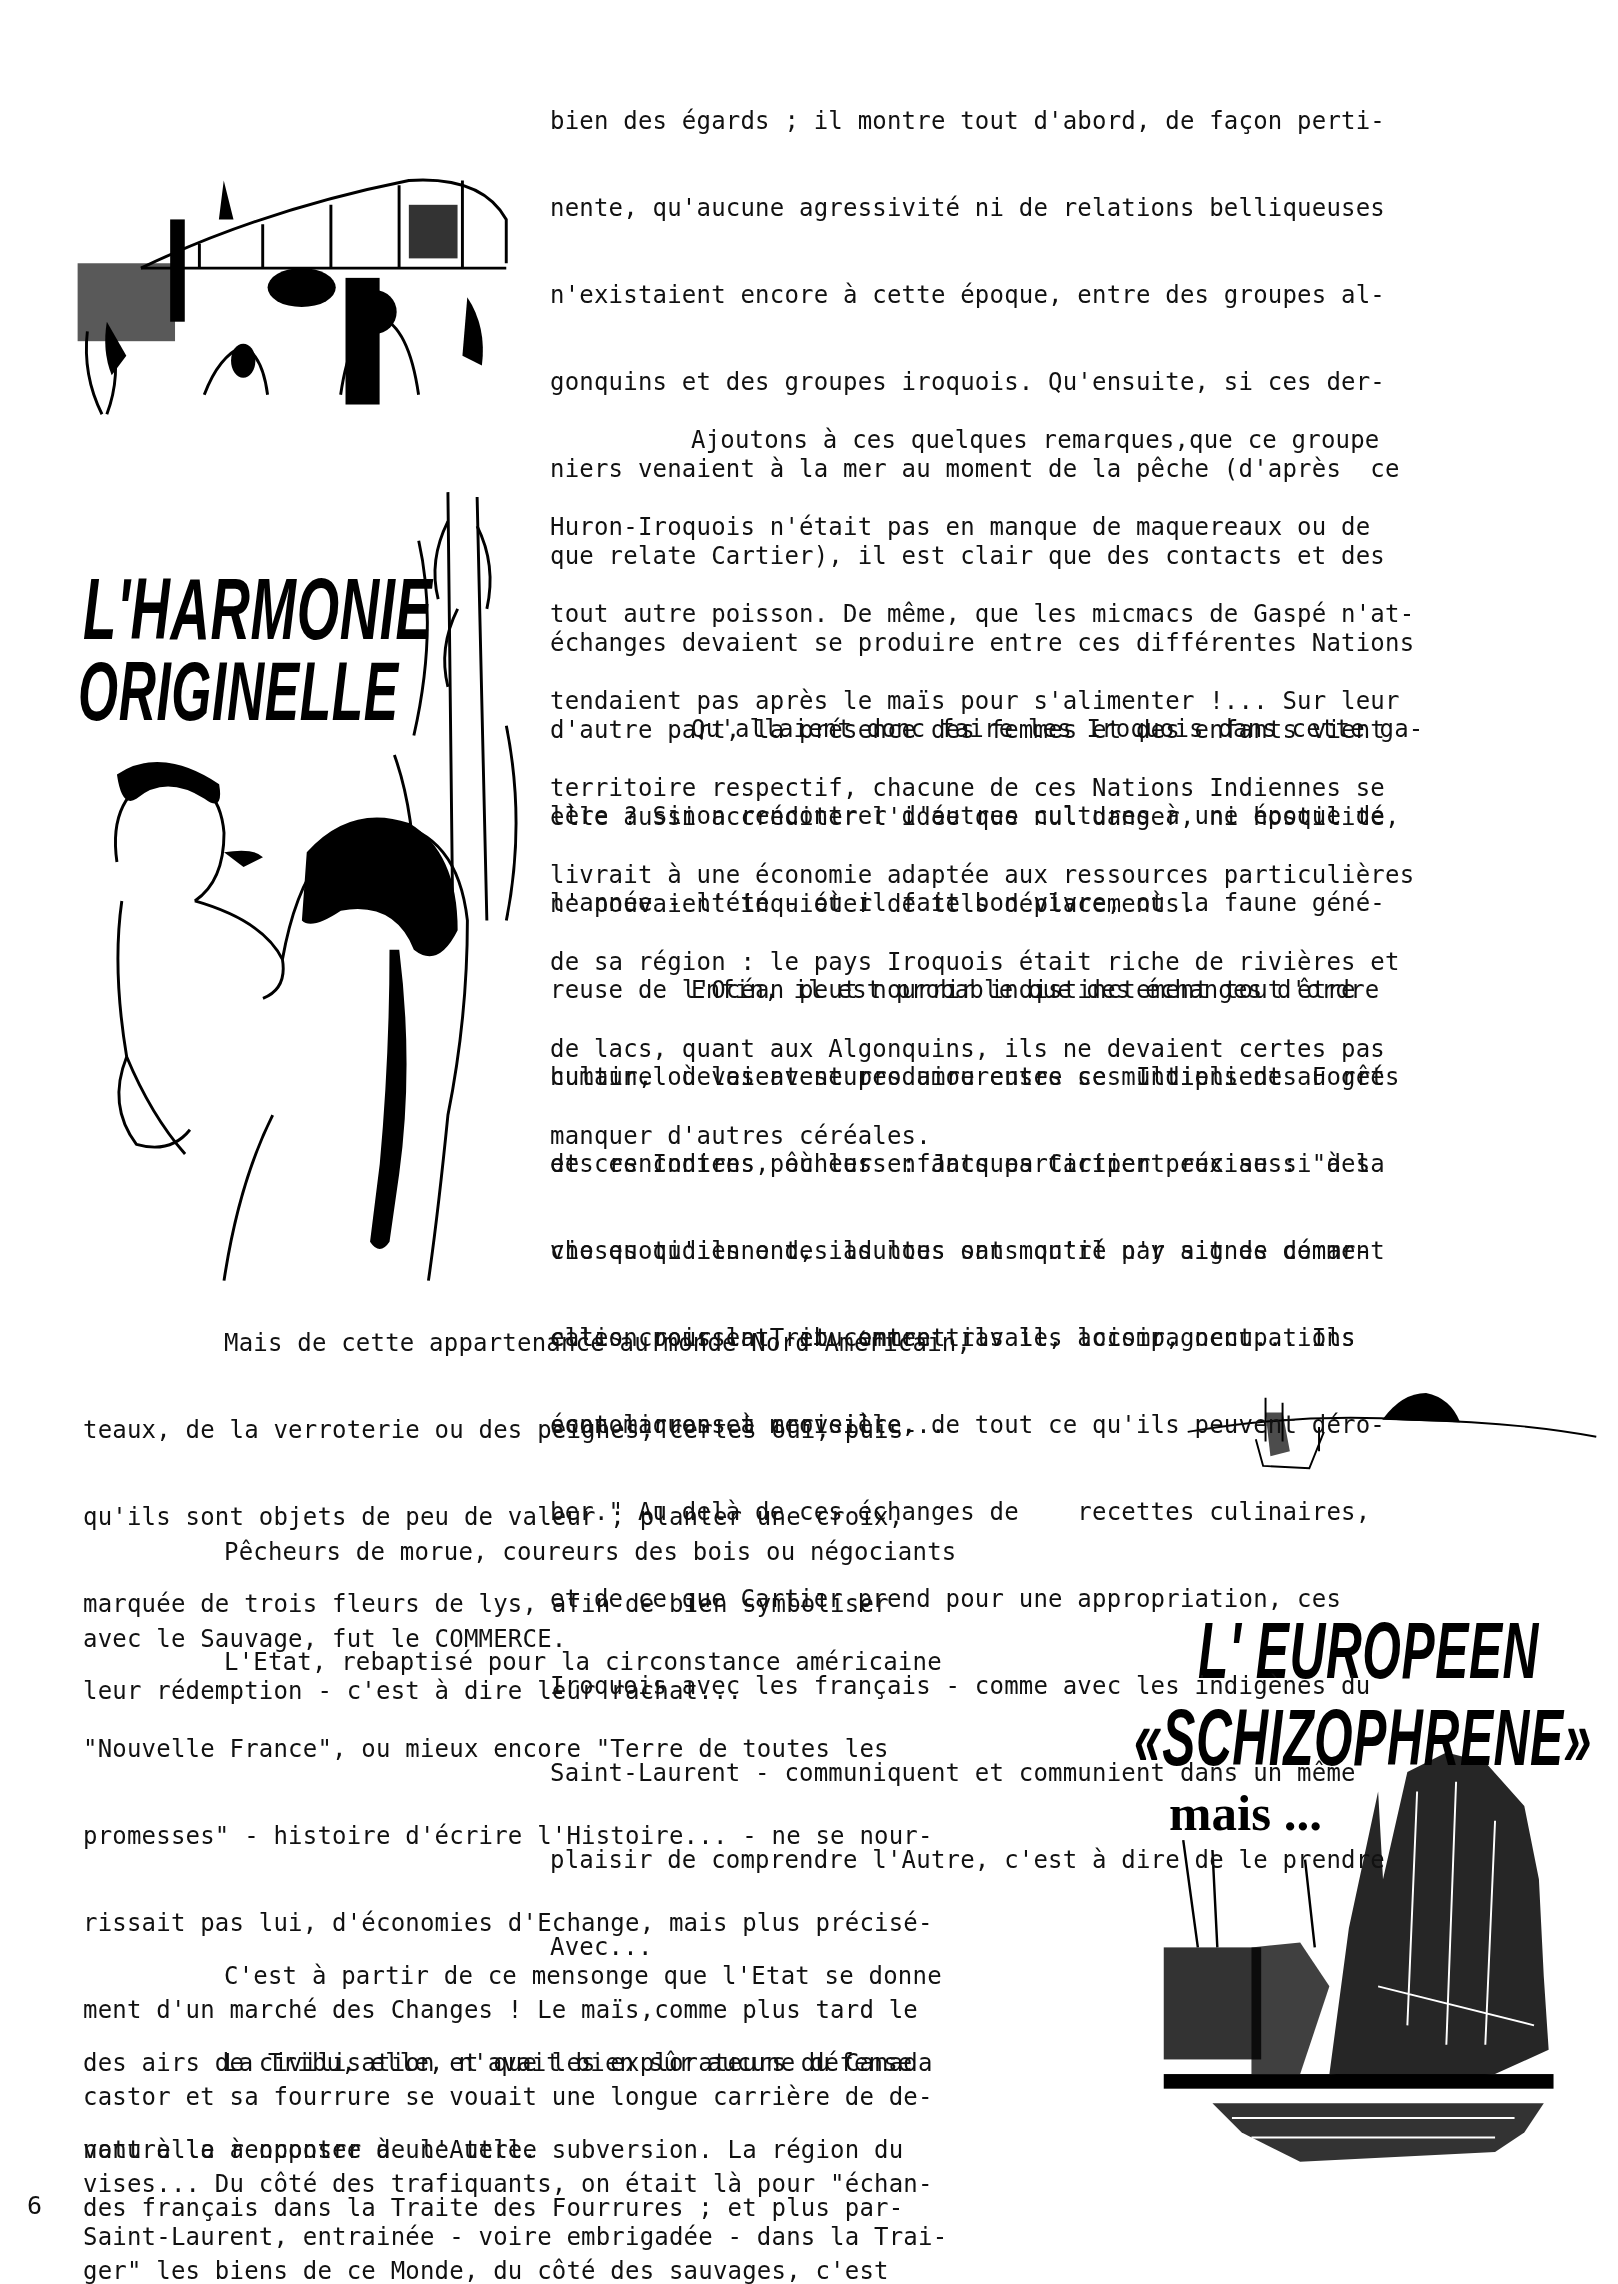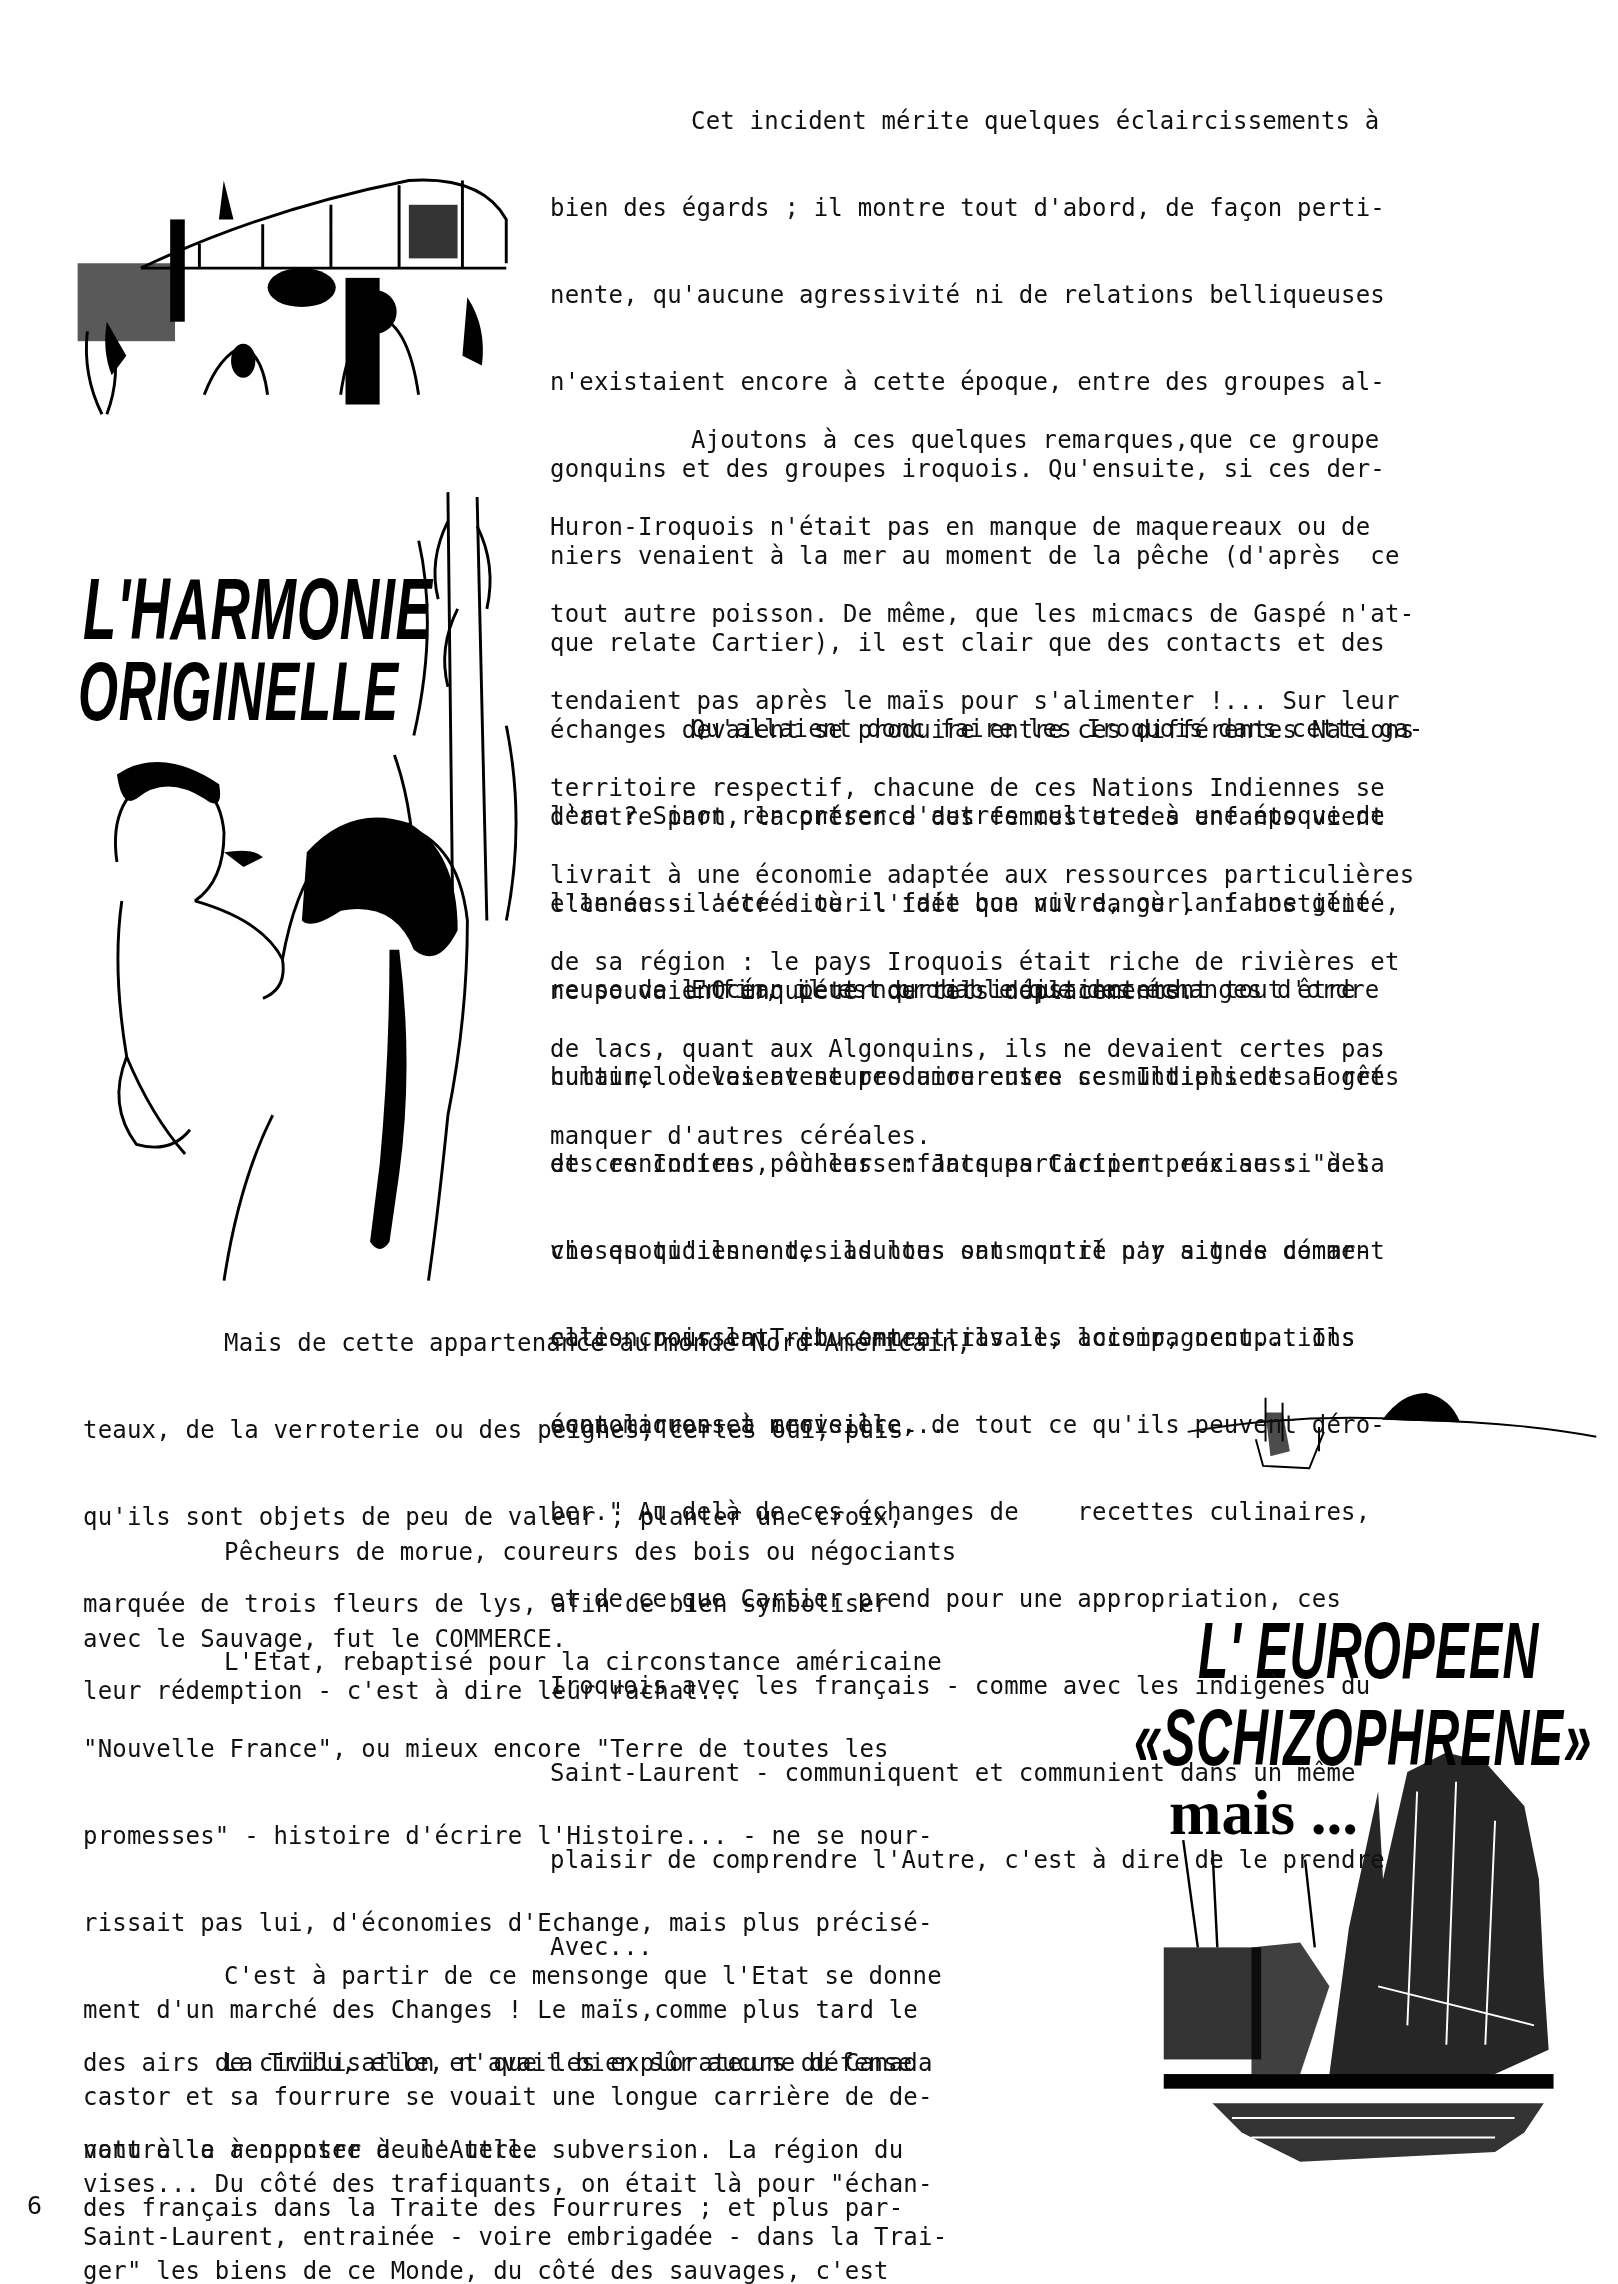--- a/index.html
+++ b/index.html
@@ -94,24 +94,23 @@
   <g fill="none" stroke="#000" stroke-width="5">
     <path d="M60 220 L90 440 M120 240 L130 440 M310 260 L330 440"></path>
   </g>
 </svg>
 
 <div class="heading" style="left:83px;top:560px;font-size:88px;line-height:97px;">L'HARMONIE</div>
 <div class="heading" style="left:78px;top:648px;font-size:83px;line-height:88px;">ORIGINELLE</div>
 
 <div class="heading" style="left:1198px;top:1607px;font-size:80px;line-height:88px;">L' EUROPEEN</div>
 <div class="heading" style="left:1134px;top:1694px;font-size:80px;line-height:88px;">«SCHIZOPHRENE»</div>
-<div class="mais" style="left:1169px;top:1772px;font-size:63px;line-height:83px;">mais ...</div>
+<div class="mais" style="left:1169px;top:1772px;font-size:51px;line-height:83px;">mais ...</div>
 
 <div class="block" style="left:550px;top:49px;">
-  <span class="line indent">Cet incident mérite quelques éclaircissements à</span>
   <span class="line">bien des égards ; il montre tout d'abord, de façon perti-</span>
   <span class="line">nente, qu'aucune agressivité ni de relations belliqueuses</span>
   <span class="line">n'existaient encore à cette époque, entre des groupes al-</span>
   <span class="line">gonquins et des groupes iroquois. Qu'ensuite, si ces der-</span>
   <span class="line">niers venaient à la mer au moment de la pêche (d'après  ce</span>
   <span class="line">que relate Cartier), il est clair que des contacts et des</span>
   <span class="line">échanges devaient se produire entre ces différentes Nations</span>
   <span class="line">d'autre part, la présence des femmes et des enfants vient</span>
   <span class="line">elle aussi accréditer l'idée que nul danger, ni hostilité,</span>
   <span class="line">ne pouvaient inquiéter de tels déplacements.</span>

